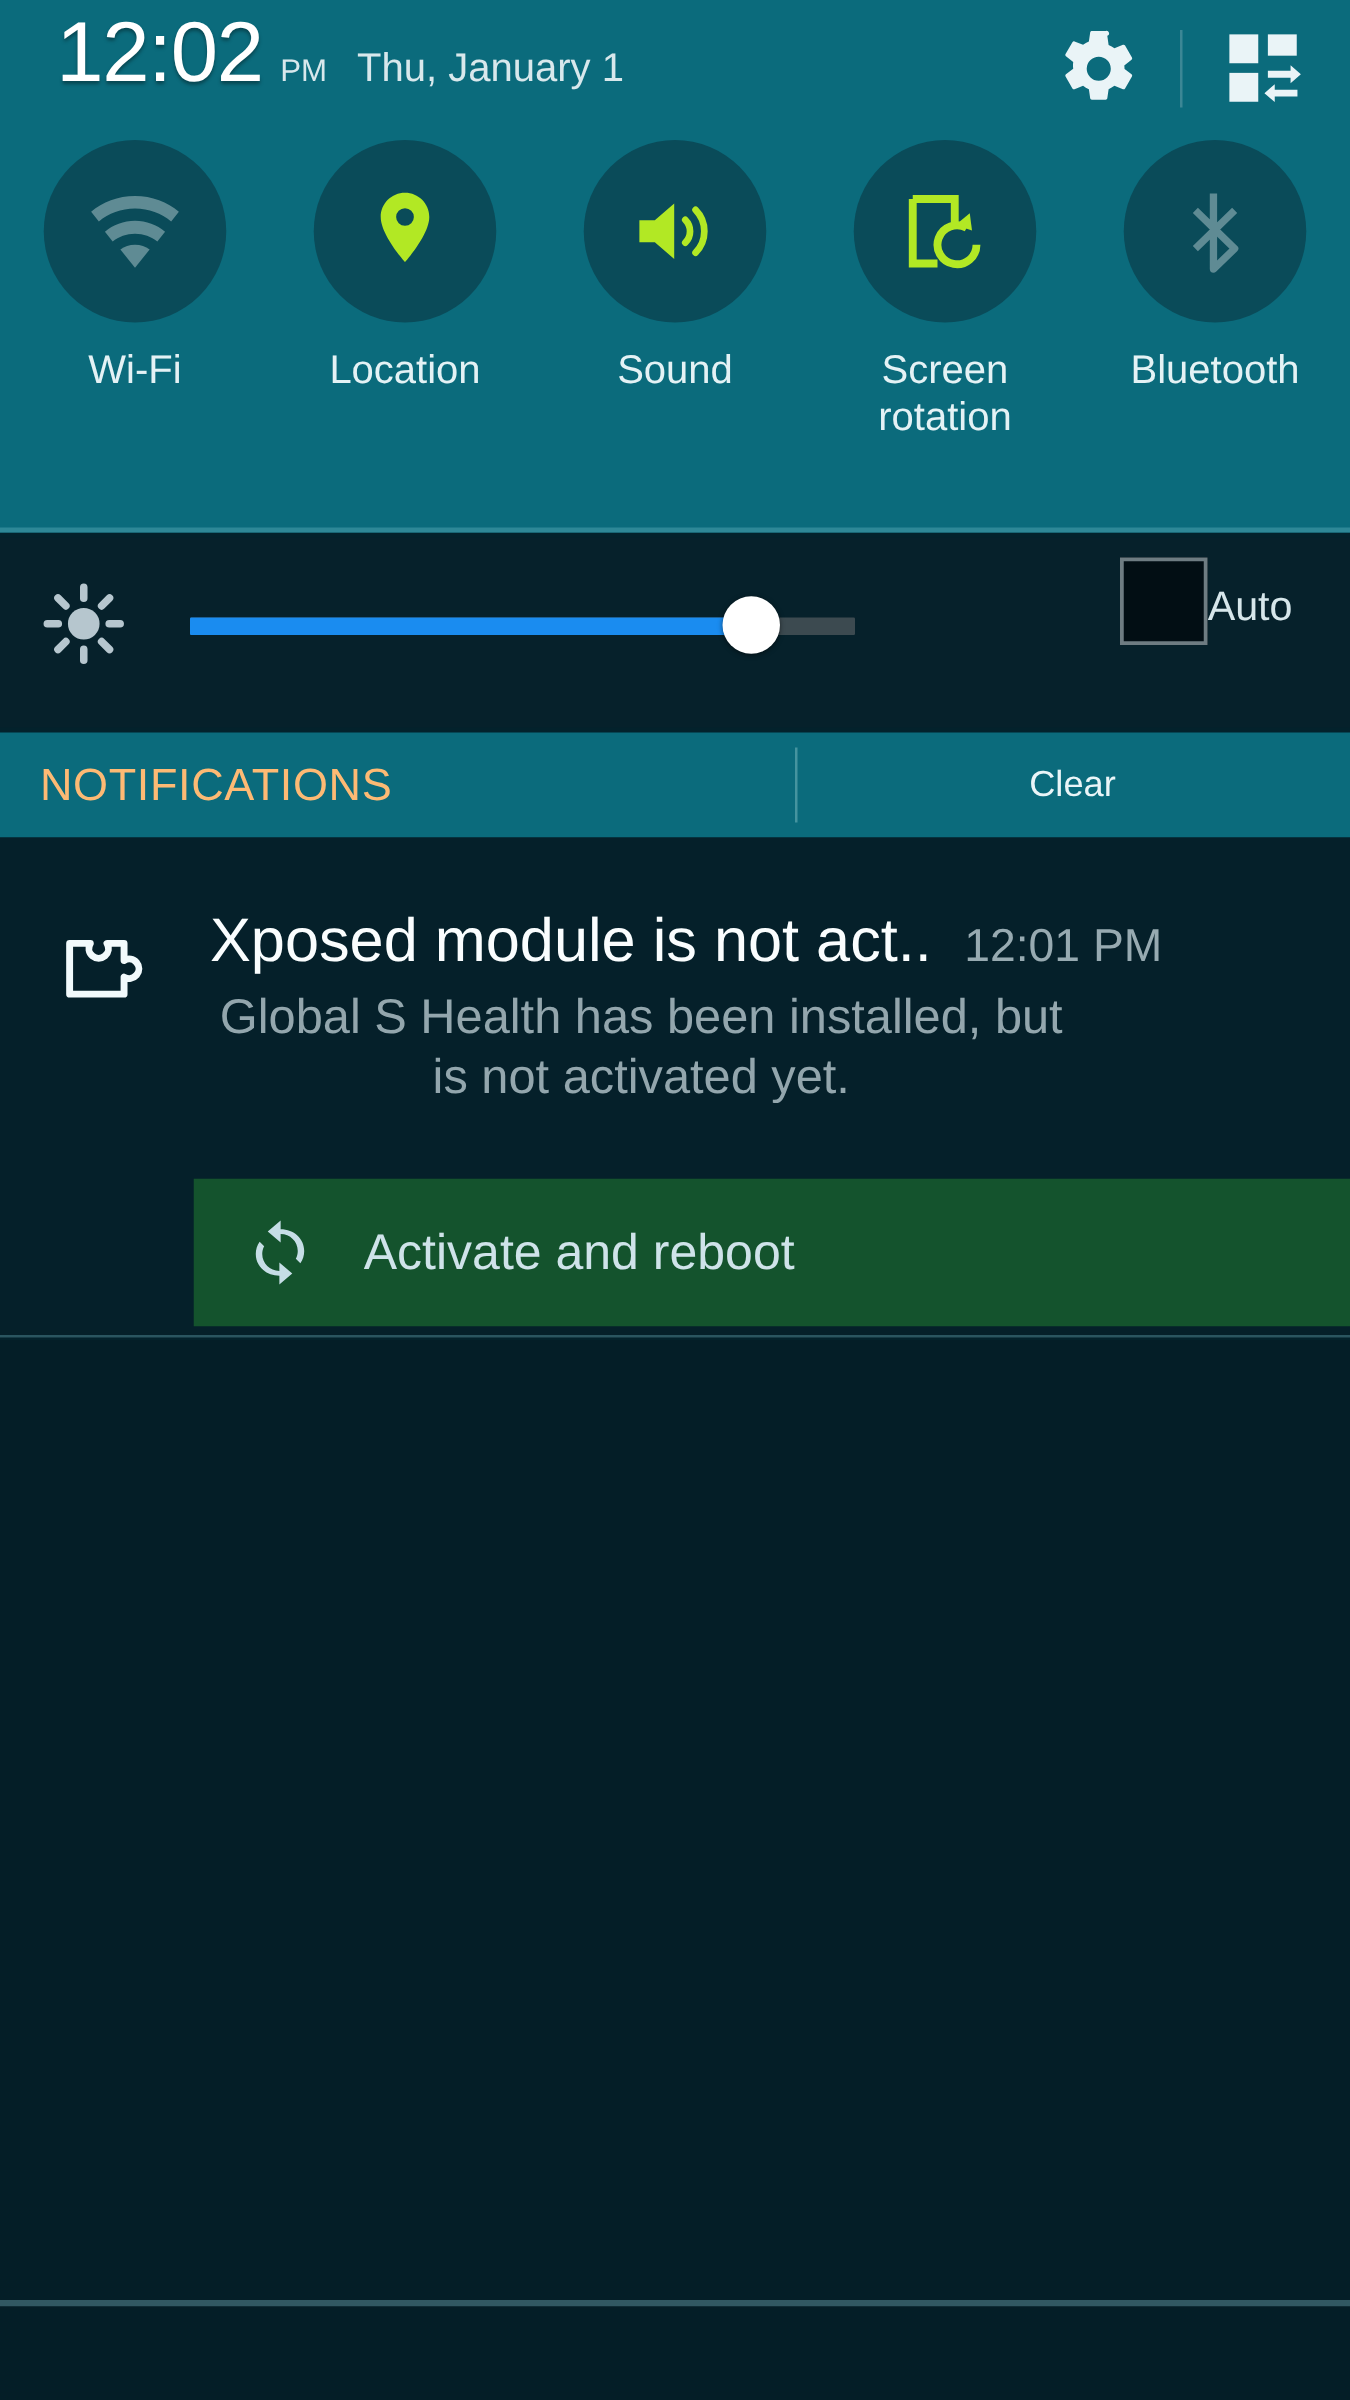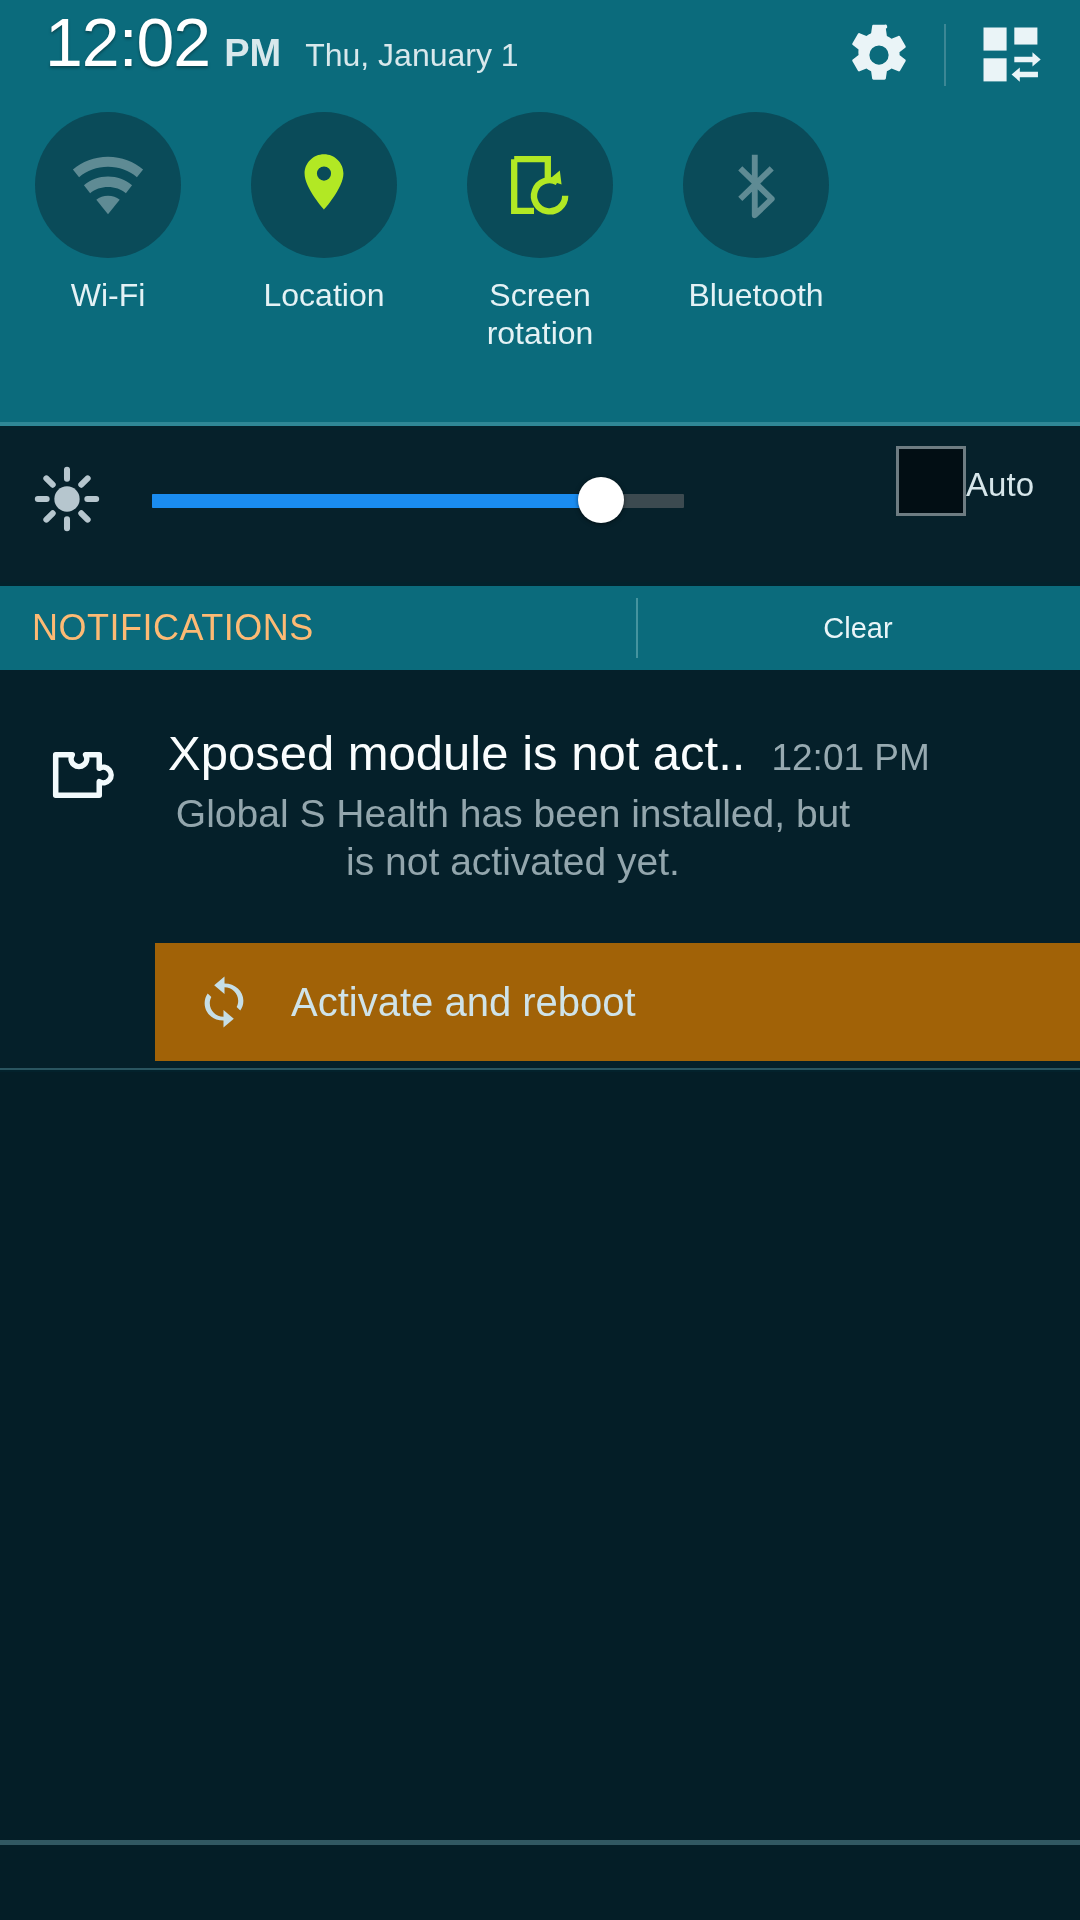--- a/index.html
+++ b/index.html
@@ -45,24 +45,24 @@
   }
   .clock-time {
     font-size: 68px;
     color: #FFFFFF;
     font-weight: 300;
     letter-spacing: -1px;
     line-height: 1;
     text-shadow: 0 2px 3px rgba(0,0,0,.35);
   }
   .clock-ampm {
-    font-size: 38px;
+    font-size: 25px;
     color: #D8E8EC;
     margin-left: 14px;
-    font-weight: 700;
+    font-weight: 400;
     line-height: 1;
   }
   .clock-date {
     font-size: 32px;
     color: #D8E8EC;
     margin-left: 24px;
     font-weight: 400;
     line-height: 1;
   }
 
@@ -267,21 +267,21 @@
     line-height: 1.22;
     color: #93A6AD;
     text-align: center;
   }
   .notif-action {
     position: absolute;
     left: 155px;
     top: 273px;
     width: 925px;
     height: 118px;
-    background: #a16207;
+    background: #14532d;
     display: flex;
     align-items: center;
   }
   .action-icon {
     margin-left: 38px;
     width: 62px; height: 62px;
     display: flex; align-items: center; justify-content: center;
   }
   .action-label {
     margin-left: 36px;
@@ -368,20 +368,32 @@
         <div class="toggle-circle">
           <span>
             <svg width="74" height="74" viewBox="0 0 24 24">
               <path fill="#B2E824" d="M12 2C8.5 2 5.7 4.8 5.7 8.3c0 4.7 6.3 11.7 6.3 11.7s6.3-7 6.3-11.7C18.3 4.8 15.5 2 12 2zm0 8.6a2.3 2.3 0 1 1 0-4.6 2.3 2.3 0 0 1 0 4.6z"></path>
             </svg>
           </span>
         </div>
         <div class="toggle-label">Location</div>
       </div>
 
+      <div class="toggle">
+        <div class="toggle-circle">
+          <span>
+            <svg width="76" height="76" viewBox="0 0 24 24">
+              <path fill="#B2E824" d="M3 9.2v5.6h3.9L11.8 19V5L6.9 9.2z"></path>
+              <path fill="none" stroke="#B2E824" stroke-width="1.7" stroke-linecap="round" d="M14.6 9.1a4.1 4.1 0 0 1 0 5.8"></path>
+              <path fill="none" stroke="#B2E824" stroke-width="1.7" stroke-linecap="round" d="M17.2 6.6a7.7 7.7 0 0 1 0 10.8"></path>
+            </svg>
+          </span>
+        </div>
+        <div class="toggle-label">Sound</div>
+      </div>
 
       <div class="toggle">
         <div class="toggle-circle">
           <span>
             <svg width="72" height="72" viewBox="0 0 24 24">
               <path fill="none" stroke="#B2E824" stroke-width="2.1" d="M3.4 3.4h11.2v6.4M3.4 3.4v17.2h6.6"></path>
               <path fill="none" stroke="#B2E824" stroke-width="2.1" d="M20.4 15.6a5.2 5.2 0 1 1-2.6-4.5"></path>
               <path fill="#B2E824" d="M18.6 7.2l.6 4.6-4.4-1.5z"></path>
             </svg>
           </span>

